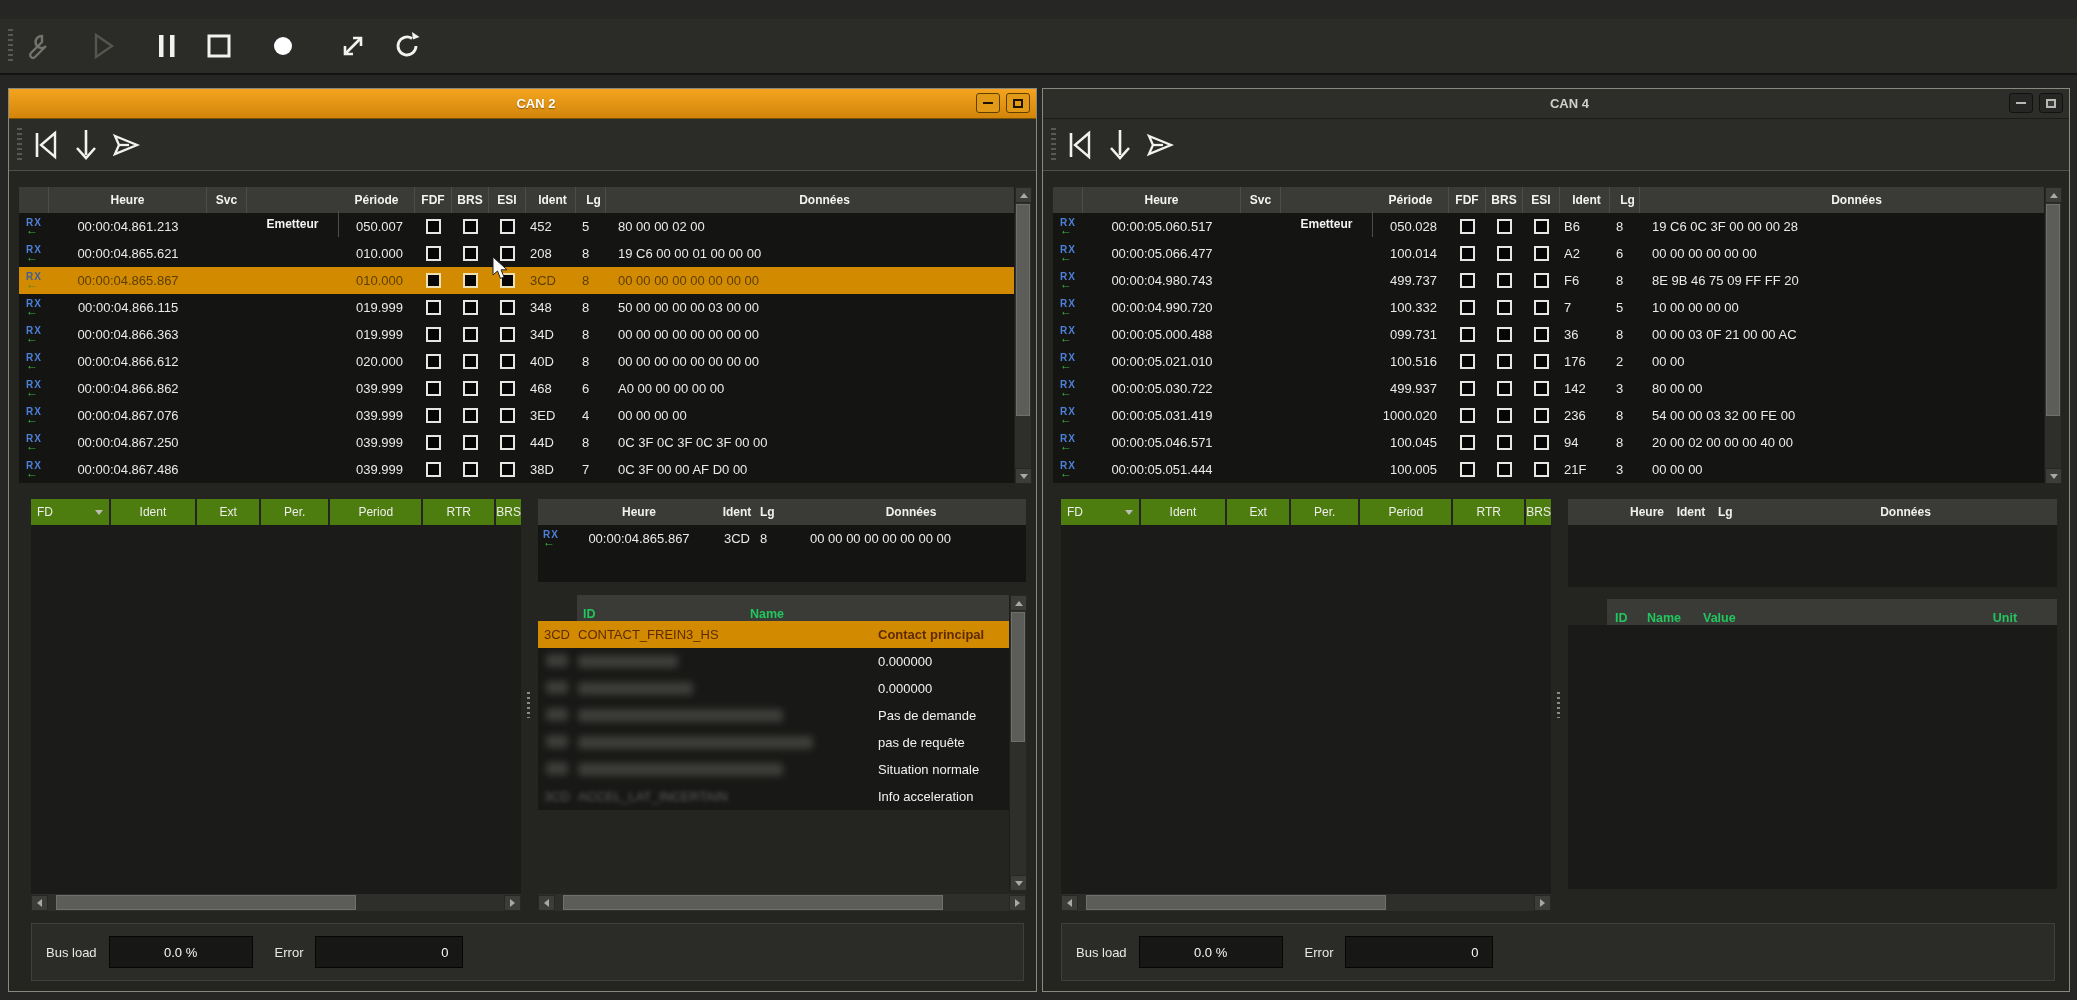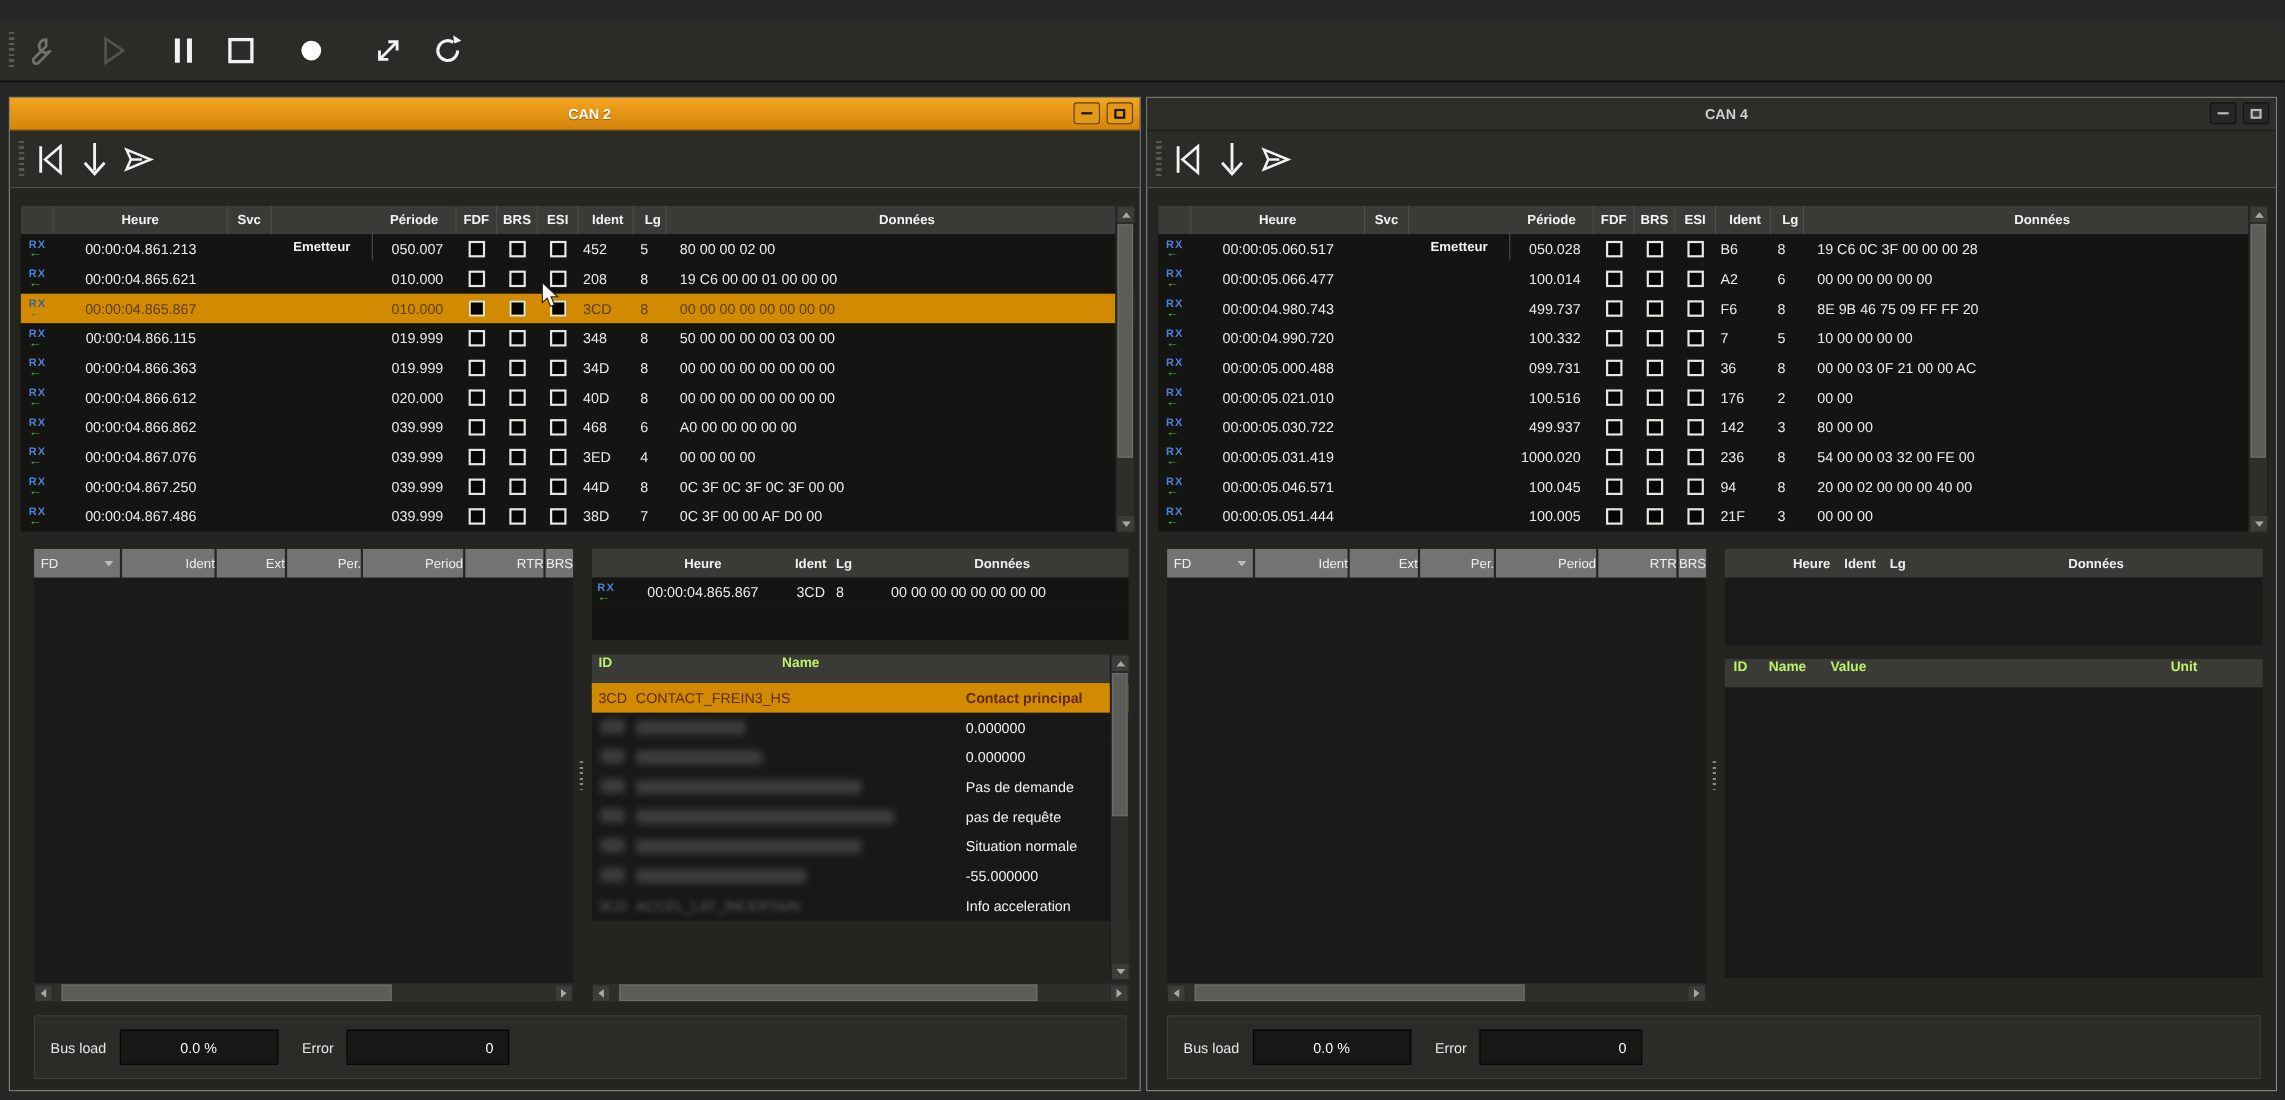--- a/index.html
+++ b/index.html
@@ -70,40 +70,40 @@
   .tri.up{border-bottom:5px solid #a8a8a4;}
   .tri.down{border-top:5px solid #a8a8a4;}
   .tri.left{border-top:4px solid transparent;border-bottom:4px solid transparent;border-right:5px solid #a8a8a4;border-left:none;}
   .tri.right{border-top:4px solid transparent;border-bottom:4px solid transparent;border-left:5px solid #a8a8a4;border-right:none;}
 
   
   .filter-panel{position:absolute;top:410px;}
   #win-can2 .filter-panel{left:22px;width:490px;}
   #win-can1 .filter-panel{left:18px;width:490px;}
   .filter-head{display:flex;height:26px;gap:2px;background:#242421;}
-  .fh{background:#737373;color:#eeeeec;font-size:12px;height:26px;line-height:26px;text-align:right;white-space:nowrap;}
+  .fh{background:#4d7c0f;color:#eeeeec;font-size:12px;height:26px;line-height:26px;text-align:center;white-space:nowrap;}
   .fh.fd{display:flex;align-items:center;justify-content:space-between;padding:0 6px;}
   .fh .dd{width:0;height:0;border-left:4px solid transparent;border-right:4px solid transparent;border-top:5px solid #bdbdb9;}
   .filter-body{background:#1b1b19;height:369px;}
   .splitter{position:absolute;top:410px;width:8px;height:412px;display:flex;align-items:center;justify-content:center;}
   .splitter .dots{width:3px;height:26px;background:repeating-linear-gradient(#8a8a86 0 2px,transparent 2px 5px);}
 
   .detail-panel{position:absolute;left:529px;top:410px;width:488px;}
   .dhead{display:flex;height:26px;background:#3a3a37;color:#f0f0ee;font-size:12px;font-weight:700;align-items:center;}
   .d-icon{width:26px;}
   .d-heure{width:150px;text-align:center;}
   .d-ident{width:46px;text-align:center;}
   .d-lg{width:36px;text-align:left;}
   .d-data{flex:1;text-align:center;white-space:nowrap;overflow:hidden;}
   .drow{display:flex;height:27px;align-items:center;background:#141412;color:#eaeae8;font-size:13px;}
   .drow .d-data{text-align:left;padding-left:14px;}
   .dbody-pad{background:#141412;height:30px;}
 
   .sig-table{position:absolute;left:529px;top:506px;width:488px;}
-  .sighead{display:flex;height:26px;background:#3a3a37;color:#bef264;font-weight:700;font-size:12.5px;align-items:flex-start;}
+  .sighead{display:flex;height:26px;background:#3a3a37;color:#22c55e;font-weight:700;font-size:12.5px;align-items:flex-end;margin-left:39px;}
   .s-id{width:40px;padding-left:6px;}
   .s-name{width:300px;text-align:center;}
   .s-val{flex:1;text-align:left;white-space:nowrap;overflow:hidden;}
   .sig-row{display:flex;height:27px;align-items:center;background:#18181)|6;background:#181816;color:#e8e8e6;font-size:13px;}
   .sig-row .s-name{text-align:left;display:flex;align-items:center;}
   .sig-row.sel{background:#d28b00;color:#5f2a00;}
   .sig-row.sel .s-val{color:#5f2a00;font-weight:700;}
   .sig-row .s-val{color:#f2f2f0;}
   .masked .blurable{filter:blur(2.2px);opacity:.45;color:#b5b5b1;}
   .maskbar{height:13px;border-radius:3px;background:#62625e;filter:blur(3.5px);opacity:.5;display:inline-block;}
@@ -605,28 +605,20 @@
 
           <div class="sig-row masked">
             <span class="s-id"><span class="blurable"></span><span class="maskbar" style="width: 22px;"></span></span>
             <span class="s-name">
               <span class="blurable"></span>
               <span class="maskbar" style="width: 205px;"></span>
             </span>
             <span class="s-val">Situation normale</span>
           </div>
 
-          <div class="sig-row masked">
-            <span class="s-id"><span class="blurable"></span><span class="maskbar" style="width: 22px;"></span></span>
-            <span class="s-name">
-              <span class="blurable"></span>
-              <span class="maskbar" style="width: 155px;"></span>
-            </span>
-            <span class="s-val">-55.000000</span>
-          </div>
 
 
           <div class="sig-row masked">
             <span class="s-id"><span class="blurable">3CD</span></span>
             <span class="s-name">
               <span class="blurable">ACCEL_LAT_INCERTAIN</span>
             </span>
             <span class="s-val">Info acceleration</span>
           </div>
         </div>

